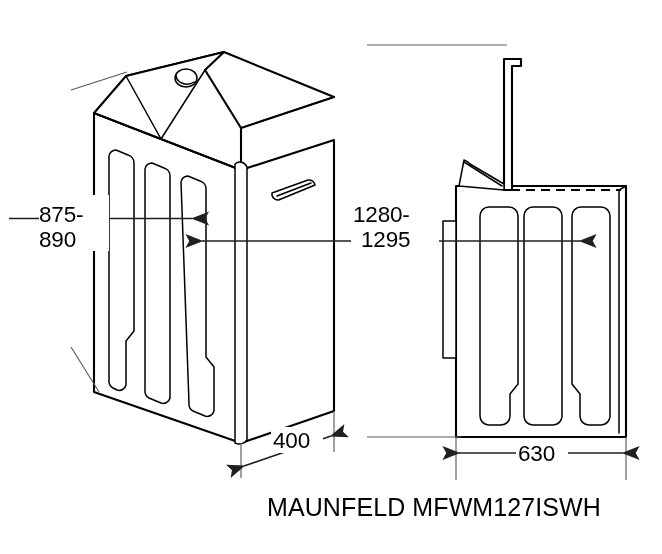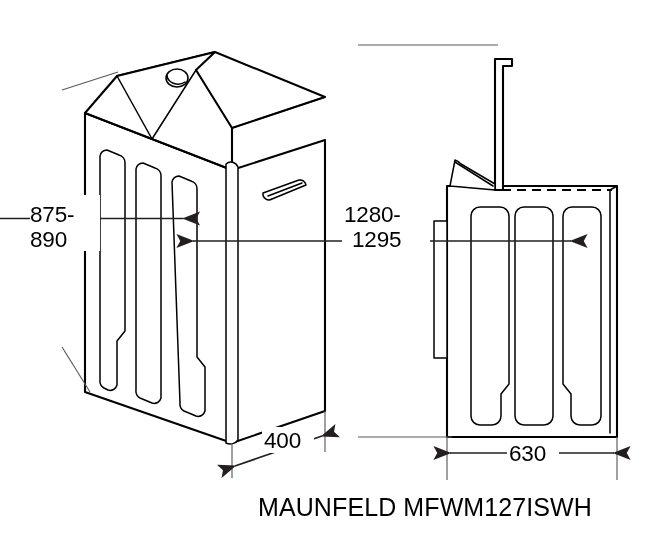--- a/index.html
+++ b/index.html
@@ -6,21 +6,21 @@
   html,body{margin:0;padding:0;}
   body{
     width:662px;height:554px;
     background:#ffffff;
     font-family:"Liberation Sans", sans-serif;
     overflow:hidden;
     position:relative;
   }
   #drawing-root{
     position:absolute;
-    left:0;top:0;
+    left:9px;top:0;
     width:653px;height:554px;
   }
   svg#tech-drawing{display:block;width:662px;height:554px;}
   .obj-line-thin{fill:none;stroke:#000000;stroke-width:1.5;stroke-linejoin:round;stroke-linecap:round;}
   .obj-fill{fill:#ffffff;stroke:#000000;stroke-width:2.1;stroke-linejoin:round;stroke-linecap:round;}
   .obj-fill-thin{fill:#ffffff;stroke:#000000;stroke-width:1.5;stroke-linejoin:round;stroke-linecap:round;}
   .dim-line{fill:none;stroke:#231f20;stroke-width:1.7;stroke-linecap:butt;}
   .ext-line{fill:none;stroke:#5a5a5a;stroke-width:1.15;stroke-linecap:butt;}
   .hidden-line{fill:none;stroke:#000000;stroke-width:2.0;stroke-dasharray:9 6;stroke-linecap:butt;}
   .dim-text{

